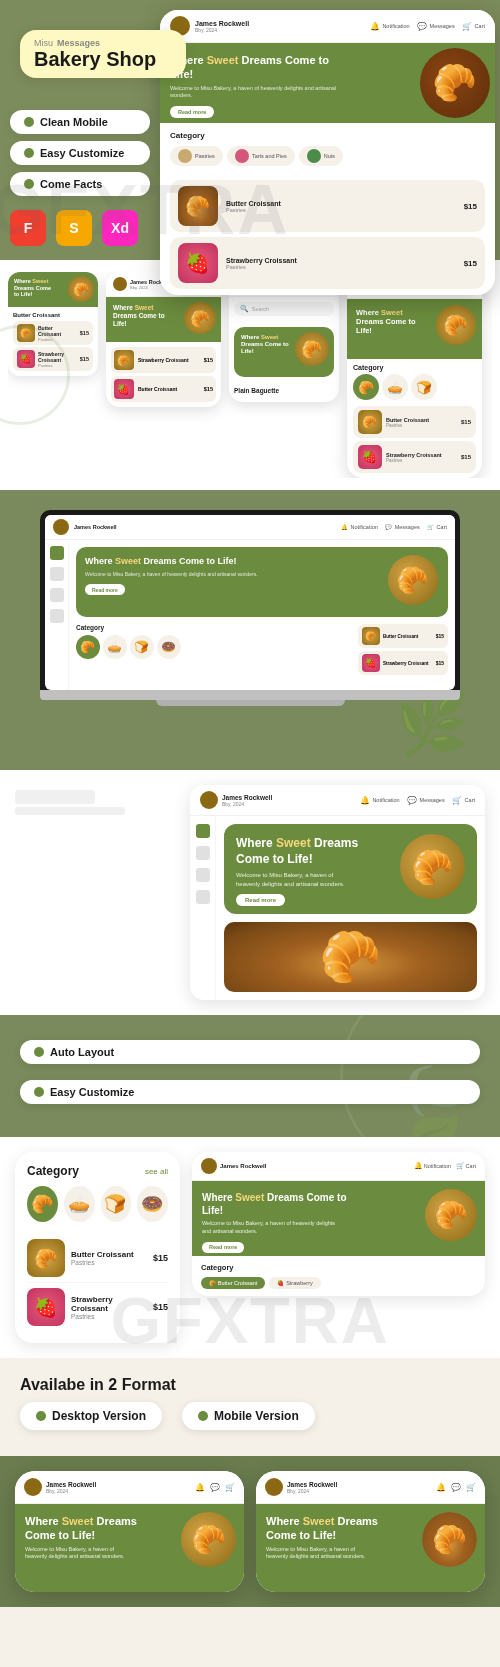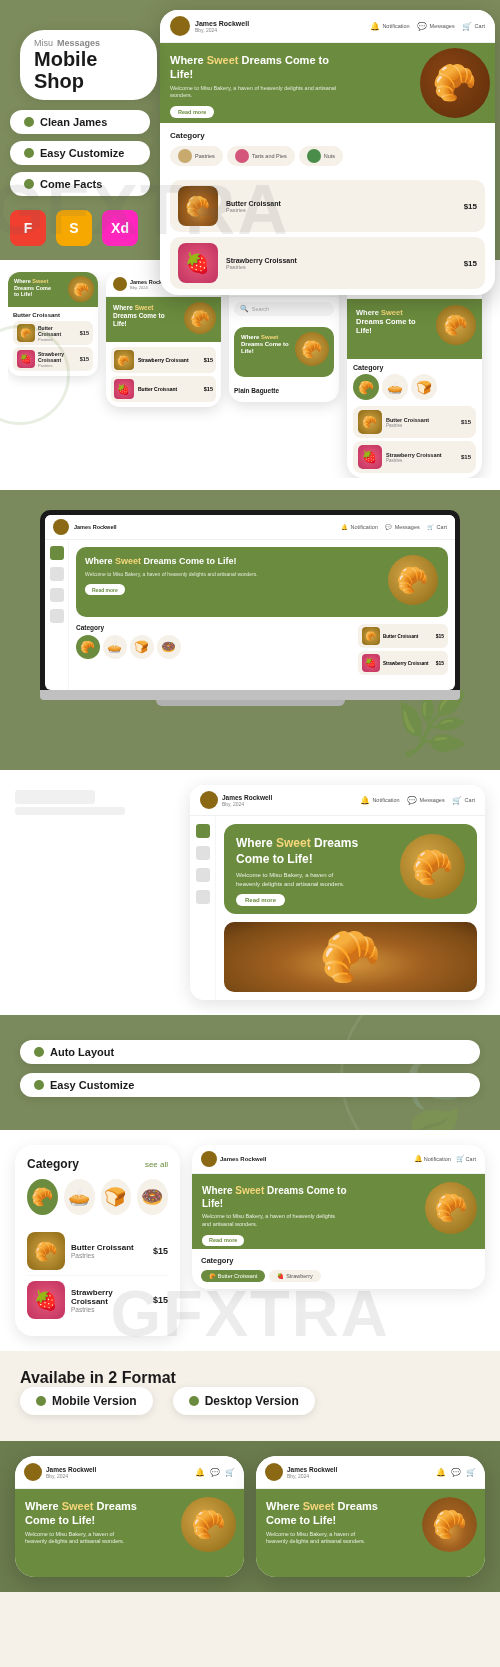--- a/index.html
+++ b/index.html
@@ -9,26 +9,26 @@
       background: #f5f0e8;
       font-family: 'Segoe UI', Arial, sans-serif;
       overflow-x: hidden;
     }
 
     
     .header-badge {
       position: absolute;
       top: 15px;
       left: 10px;
-      background: #ffffff;
-      border-radius: 24px;
+      background: #fef9c3;
+      border-radius: 16px;
       padding: 8px 14px;
       box-shadow: 0 2px 12px rgba(0,0,0,0.12);
       z-index: 10;
-      width: 137px;
+      width: 166px;
     }
     .feature-badge {
       background: white;
       border-radius: 20px;
       padding: 6px 14px;
       display: flex;
       align-items: center;
       gap: 6px;
       font-size: 11px;
       font-weight: 600;
@@ -279,28 +279,28 @@
 
   <div class="section" style="background: #7d8c5c; min-height: 260px; position: relative;">
 
     <div style="position: absolute; top: 15px; left: 10px; z-index: 20;">
 
       <div class="header-badge">
         <div style="display: flex; gap: 4px;">
           <span style="font-size: 9px; color: #888;">Misu</span>
           <span style="font-size: 9px; color: #888; font-weight: 600;">Messages</span>
         </div>
-        <div style="font-size: 20px; font-weight: 900; color: #1a1a1a; line-height: 1.1;">Mobile Shop</div>
+        <div style="font-size: 20px; font-weight: 900; color: #1a1a1a; line-height: 1.1;">Bakery Shop</div>
       </div>
     </div>
 
     <div style="position: absolute; top: 110px; left: 10px; z-index: 20; display: flex; flex-direction: column; gap: 7px;">
       <div class="feature-badge">
         <div class="dot-green"></div>
-        <span>Clean James</span>
+        <span>Clean Mobile</span>
       </div>
       <div class="feature-badge">
         <div class="dot-green"></div>
         <span>Easy Customize</span>
       </div>
       <div class="feature-badge">
         <div class="dot-green"></div>
         <span>Come Facts</span>
       </div>
     </div>
@@ -692,21 +692,21 @@
 
             <div style="width: 100%; height: 70px; border-radius: 10px; overflow: hidden; background: radial-gradient(ellipse at 50% 60%, #d4943a 0%, #a06020 40%, #7a4a15 80%, #5c3410 100%); display: flex; align-items: center; justify-content: center; font-size: 50px;">🥐</div>
           </div>
         </div>
       </div>
     </div>
   </div>
 
   <div class="section" style="background: #7a8a5c; padding: 25px 20px; position: relative; overflow: hidden;">
     <div style="position: relative; z-index: 5;">
-      <div style="display: flex; flex-direction: column; gap: 1px;">
+      <div style="display: flex; flex-direction: column; gap: 8px;">
         <div class="feature-badge-white">
           <div class="dot-green"></div>
           <span>Auto Layout</span>
         </div>
         <div class="feature-badge-white">
           <div class="dot-green"></div>
           <span>Easy Customize</span>
         </div>
       </div>
     </div>
@@ -787,29 +787,29 @@
             <div style="background: #f5f0e8; border-radius: 20px; padding: 3px 8px; font-size: 5.5px; color: #555; display: flex; align-items: center; gap: 2px;"><span>🍓</span> Strawberry</div>
           </div>
         </div>
       </div>
     </div>
 
     <div class="gfxtra-text" style="bottom: 0; left: 50%; transform: translateX(-50%); font-size: 65px; white-space: nowrap;">GFXTRA</div>
   </div>
 
   <div class="section" style="background: #f5f0e8; padding: 18px 20px;">
-    <div style="font-size: 16px; font-weight: 700; color: #1a1a1a; margin-bottom: 0;">Availabe in 2 Format</div>
+    <div style="font-size: 16px; font-weight: 700; color: #1a1a1a; margin-bottom: 8px;">Availabe in 2 Format</div>
     <div style="display: flex; gap: 10px; flex-wrap: wrap;">
       <div class="format-badge">
         <div class="dot-green"></div>
-        <span>Mobile Version</span>
+        <span>Desktop Version</span>
       </div>
       <div class="format-badge">
         <div class="dot-green"></div>
-        <span>Desktop Version</span>
+        <span>Mobile Version</span>
       </div>
     </div>
   </div>
 
   <div class="section" style="background: #6b7c4e; padding: 15px; display: flex; gap: 12px; position: relative; overflow: hidden;">
 
     <div style="flex: 1;">
       <div style="background: white; border-radius: 20px; box-shadow: 0 6px 24px rgba(0,0,0,0.2); overflow: hidden;">
         <div style="background: white; padding: 7px 9px; border-bottom: 1px solid #f0f0f0; display: flex; align-items: center; justify-content: space-between;">
           <div style="display: flex; align-items: center; gap: 4px;">

